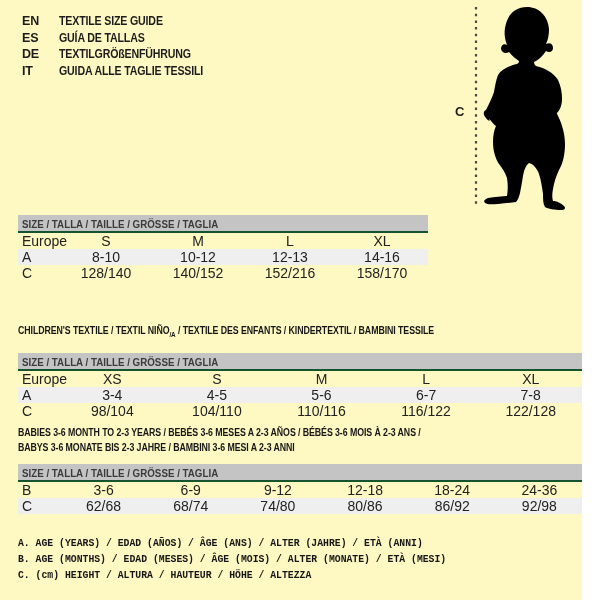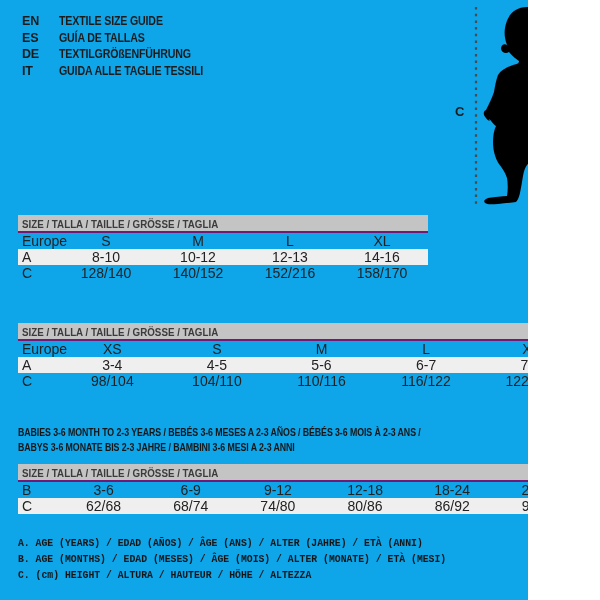--- a/index.html
+++ b/index.html
@@ -1,20 +1,20 @@
 <!DOCTYPE html>
 <html><head>
 <meta charset="utf-8">
 <style>
   * { margin: 0; padding: 0; box-sizing: border-box; }
   html, body { background: #fff; }
   body { font-family: "Liberation Sans", sans-serif; color: #1c1c1c; }
   #stage {
-    position: relative; width: 528px; height: 600px;
-    background: #0ea5e9; overflow: hidden;
+    position: relative; width: 582px; height: 600px;
+    background: #fef9c3; overflow: hidden;
   }
   .cond  { display: inline-block; transform: scaleX(0.80); transform-origin: 0 50%; white-space: nowrap; }
   .cond85{ display: inline-block; transform: scaleX(0.85); transform-origin: 0 50%; white-space: nowrap; }
 
   
   .langs { position: absolute; left: 22px; top: 13px; }
   .lang-row { display: flex; height: 16.5px; align-items: center; }
   .lang-code  { width: 37px; font-weight: bold; font-size: 12.5px; letter-spacing: -0.2px; }
   .lang-title { font-weight: bold; font-size: 12.5px; letter-spacing: -0.2px; }
 
@@ -22,21 +22,21 @@
   .figure-wrap { position: absolute; left: 450px; top: 0; width: 150px; height: 215px; }
   .figure-wrap svg { display: block; }
   .height-label { position: absolute; left: 5px; top: 104px; font-weight: bold; font-size: 13px; }
 
   
   .tbl { position: absolute; left: 18px; }
   .t-title { font-weight: bold; font-size: 11px; line-height: 14.5px; letter-spacing: -0.1px; color: #161616; }
   .t-title-gap { margin-bottom: 10px; }
   .size-bar {
     height: 18px; line-height: 18px; background: #c4c4c4;
-    border-bottom: 2px solid #701a75; padding-left: 4px;
+    border-bottom: 2px solid #14532d; padding-left: 4px;
     font-weight: bold; font-size: 11.5px; color: #3b3b3b;
   }
   table.size-table { width: 100%; border-collapse: collapse; table-layout: fixed; }
   table.size-table td {
     height: 15.6px; font-size: 14px; color: #222;
     text-align: center; vertical-align: middle; padding: 0;
   }
   table.size-table td:first-child { text-align: left; padding-left: 4px; width: 42px; }
   tr.alt td { background: #efefef; }
   #tbl-junior   { top: 215px; width: 410px; }
@@ -149,20 +149,21 @@
         <td>128/140</td>
         <td>140/152</td>
         <td>152/216</td>
         <td>158/170</td>
       </tr>
     </tbody>
       </table>
   </div>
 
   <div class="tbl" id="tbl-children">
+    <div class="t-title t-title-gap"><span class="cond"><span>CHILDREN'S TEXTILE / TEXTIL NIÑO</span><span class="sub">/A</span><span> / TEXTILE DES ENFANTS / KINDERTEXTIL / BAMBINI TESSILE</span></span></div>
     <div class="size-bar"><span class="cond85">SIZE / TALLA / TAILLE / GRÖSSE / TAGLIA</span></div>
     <table class="size-table">
       <tbody>
           <tr>
         <td>Europe</td>
         <td>XS</td>
         <td>S</td>
         <td>M</td>
         <td>L</td>
         <td>XL</td>

